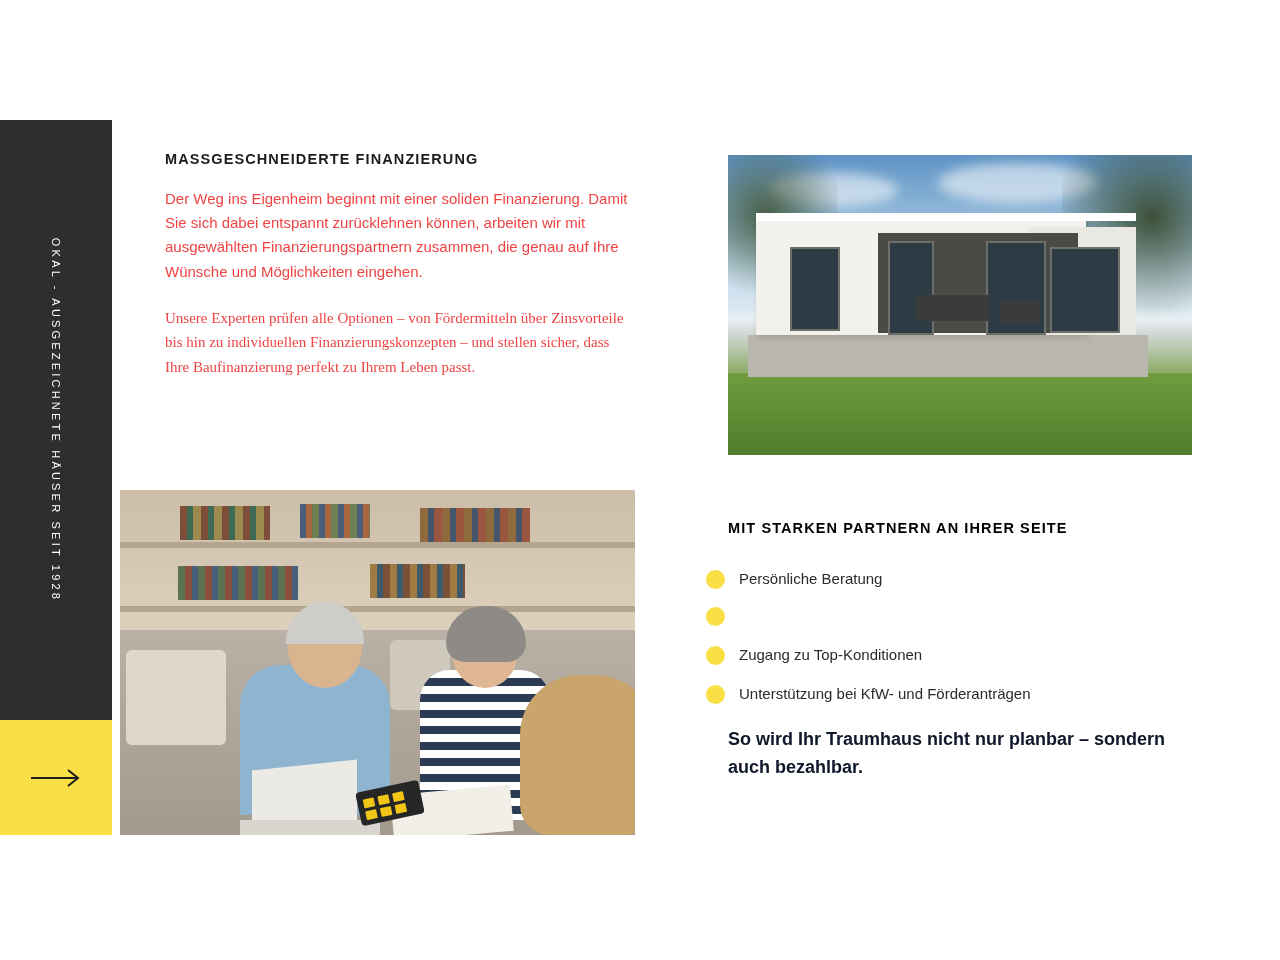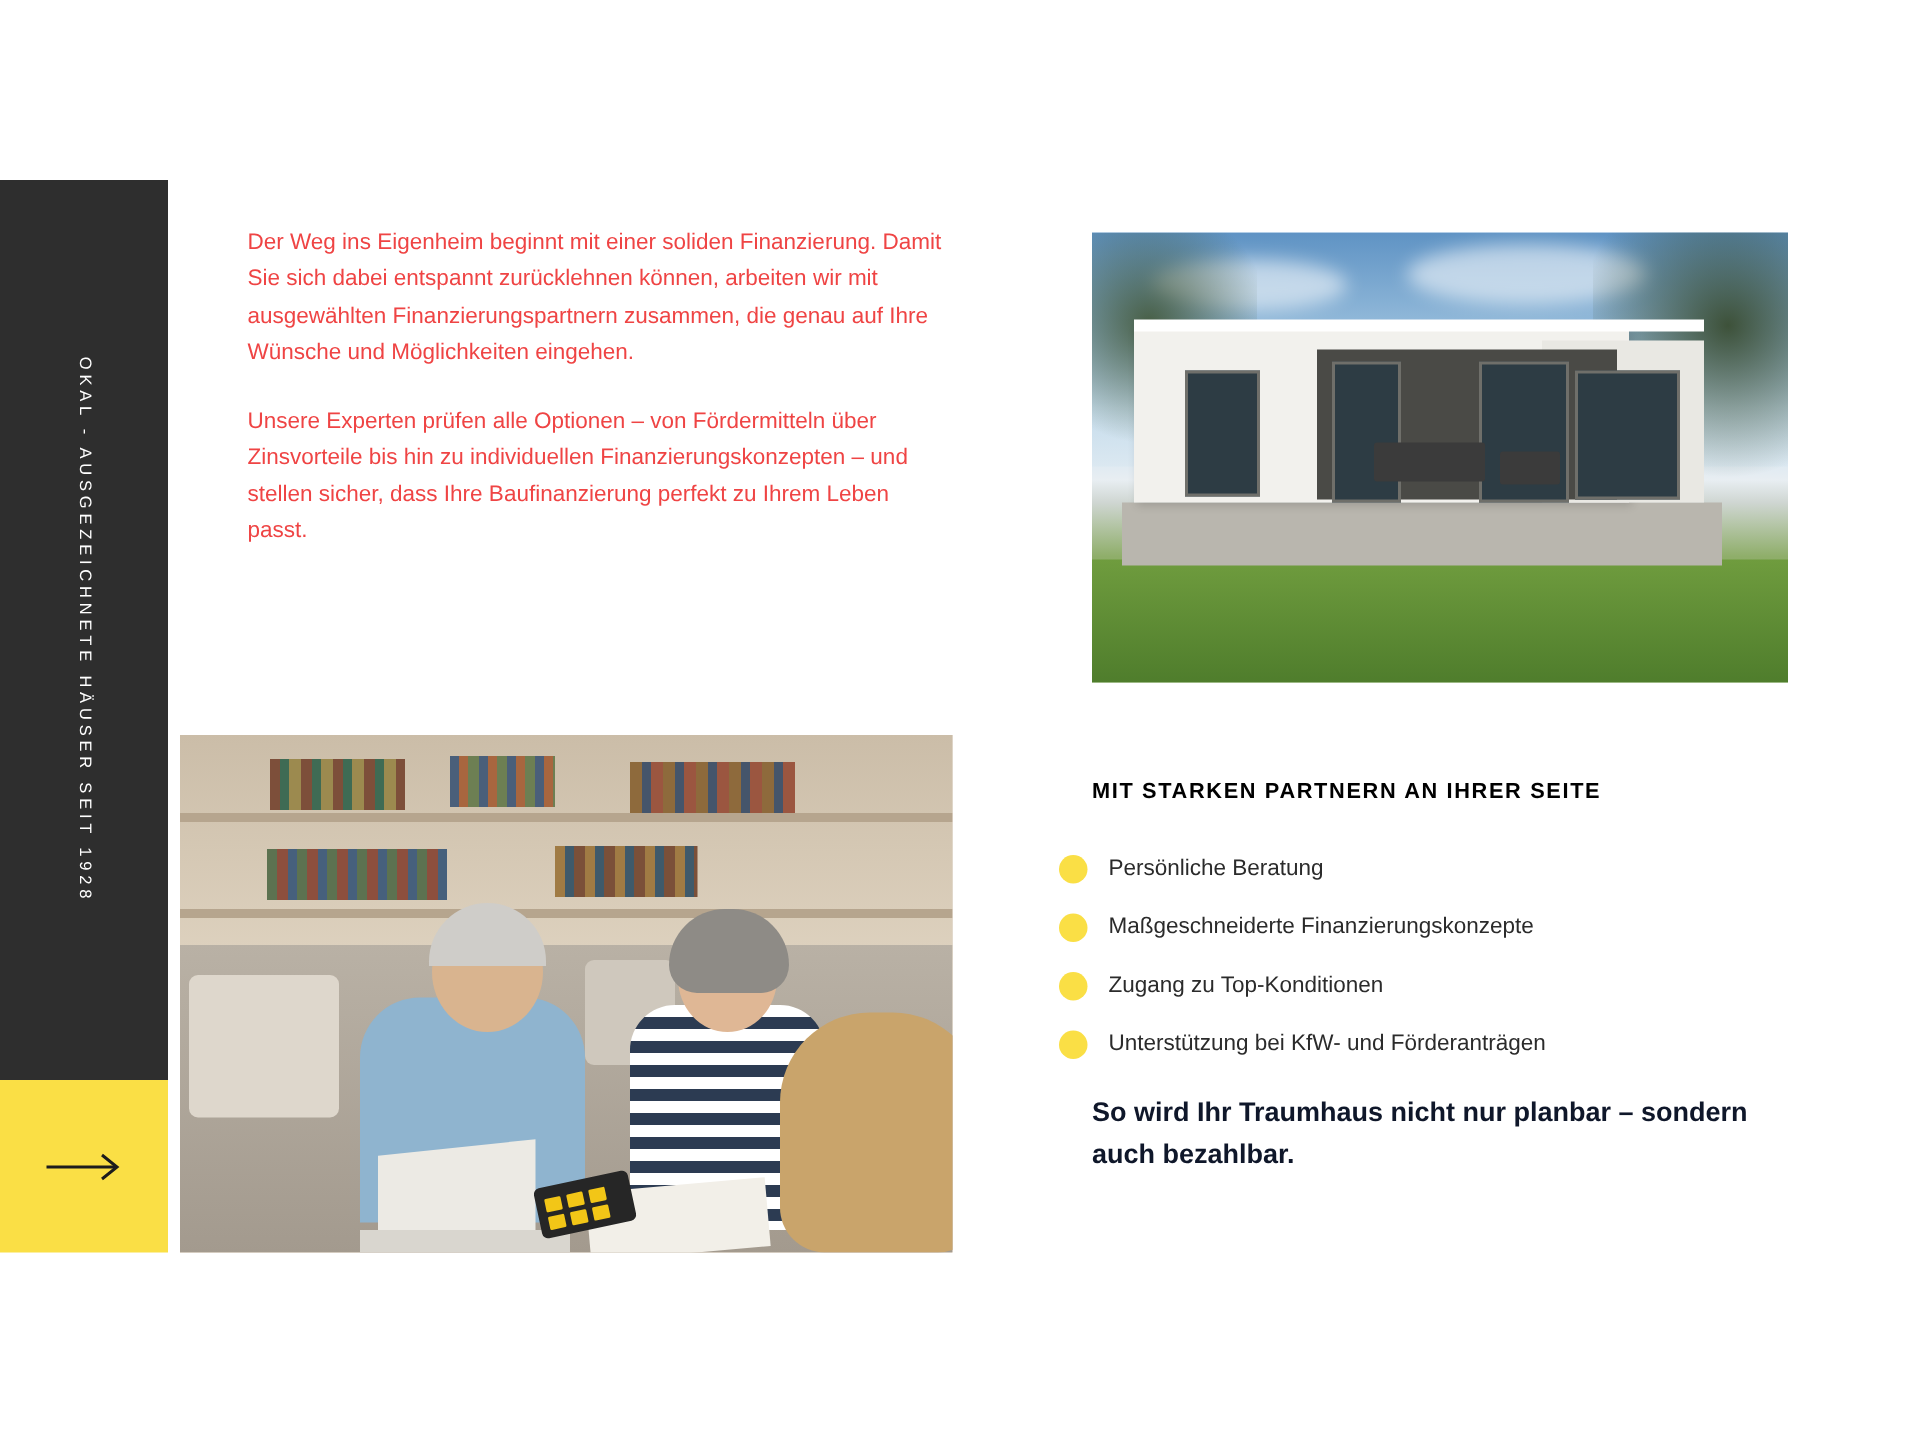--- a/index.html
+++ b/index.html
@@ -71,21 +71,21 @@
     margin: 0 0 18px 0;
     line-height: 1.3;
   }
   .para {
     font-size: 15px;
     line-height: 1.62;
     color: #ef4444;
     margin: 0 0 22px 0;
     font-weight: 400;
   }
-  .para:last-child { margin-bottom: 0; }
+  .para:last-child { margin-bottom: 0; font-family: Liberation Serif, serif; }
 
   
   .photo {
     position: absolute;
     overflow: hidden;
   }
 
   
   .photo-house {
     left: 728px;
@@ -271,20 +271,21 @@
 <div class="arrow-block">
   <span>
     <svg width="54" height="22" viewBox="0 0 54 22" aria-hidden="true">
       <line x1="2" y1="11" x2="48" y2="11" stroke="#1c1c1c" stroke-width="2"></line>
       <polyline points="39,3 49,11 39,19" fill="none" stroke="#1c1c1c" stroke-width="2"></polyline>
     </svg>
   </span>
 </div>
 
 <div class="text-col">
+  <h2 class="heading">MASSGESCHNEIDERTE FINANZIERUNG</h2>
   <p class="para">Der Weg ins Eigenheim beginnt mit einer soliden Finanzierung. Damit Sie sich dabei entspannt zurücklehnen können, arbeiten wir mit ausgewählten Finanzierungspartnern zusammen, die genau auf Ihre Wünsche und Möglichkeiten eingehen.</p>
   <p class="para">Unsere Experten prüfen alle Optionen – von Fördermitteln über Zinsvorteile bis hin zu individuellen Finanzierungskonzepten – und stellen sicher, dass Ihre Baufinanzierung perfekt zu Ihrem Leben passt.</p>
 </div>
 
 <div class="photo photo-house">
   <div class="ph-sky"></div>
   <div class="ph-cloud" style="left:40px; top:18px; width:130px; height:34px;"></div>
   <div class="ph-cloud" style="left:210px; top:8px; width:160px; height:40px;"></div>
   <div class="ph-tree-l"></div>
   <div class="ph-tree-r"></div>
@@ -336,21 +337,20 @@
 
 <div class="partners">
   <h2 class="partners-heading">MIT STARKEN PARTNERN AN IHRER SEITE</h2>
 
   <div class="bullet-row">
     <span class="bullet-dot"></span>
     <span class="bullet-text">Persönliche Beratung</span>
   </div>
   <div class="bullet-row">
     <span class="bullet-dot"></span>
-    <span class="bullet-text">Maßgeschneiderte Finanzierungskonzepte</span>
   </div>
   <div class="bullet-row">
     <span class="bullet-dot"></span>
     <span class="bullet-text">Zugang zu Top-Konditionen</span>
   </div>
   <div class="bullet-row">
     <span class="bullet-dot"></span>
     <span class="bullet-text">Unterstützung bei KfW- und Förderanträgen</span>
   </div>
 

